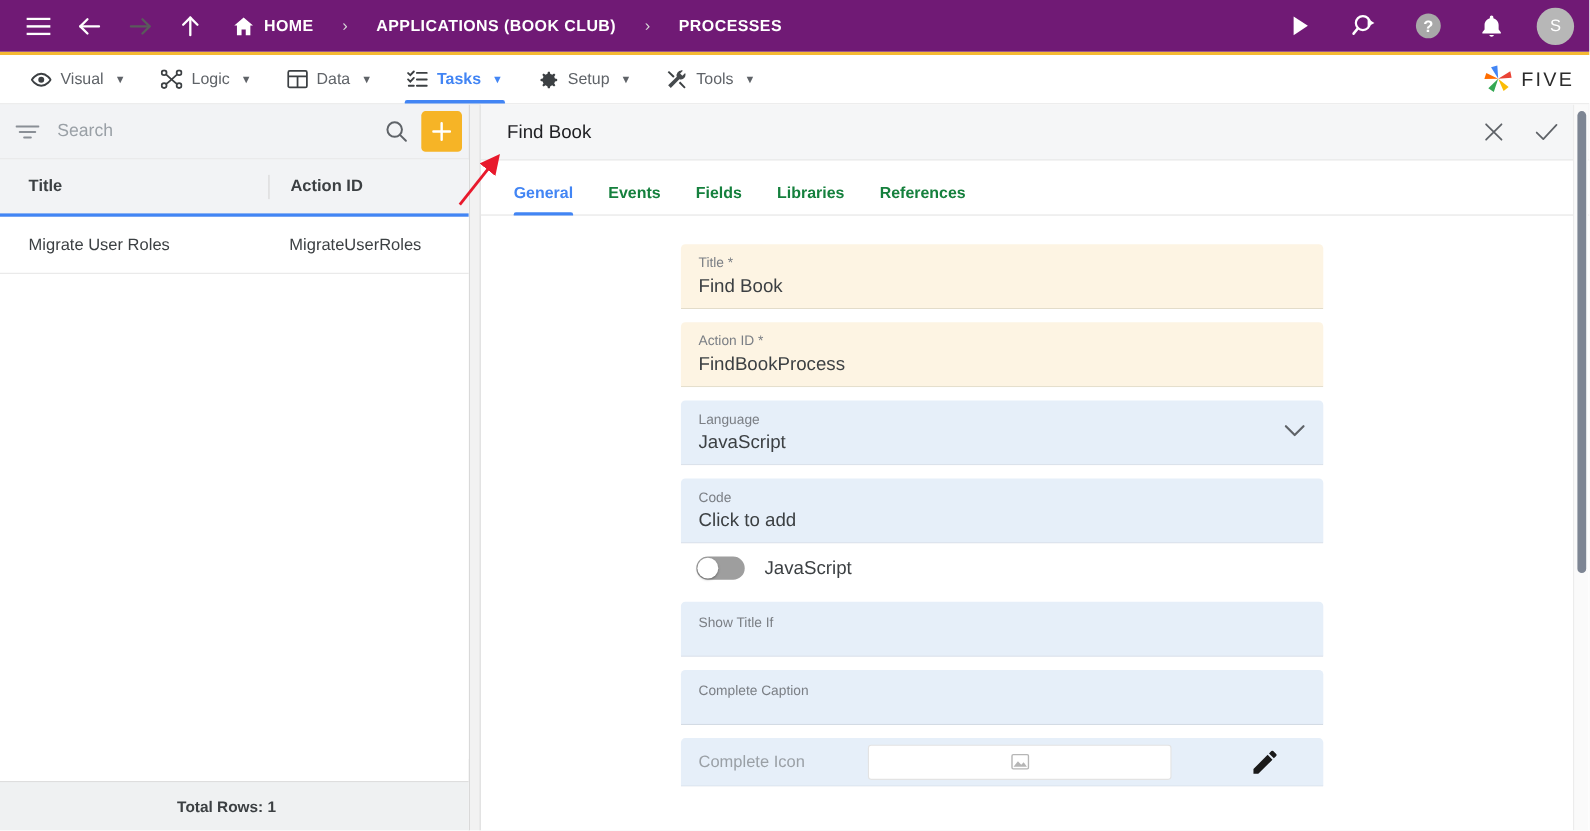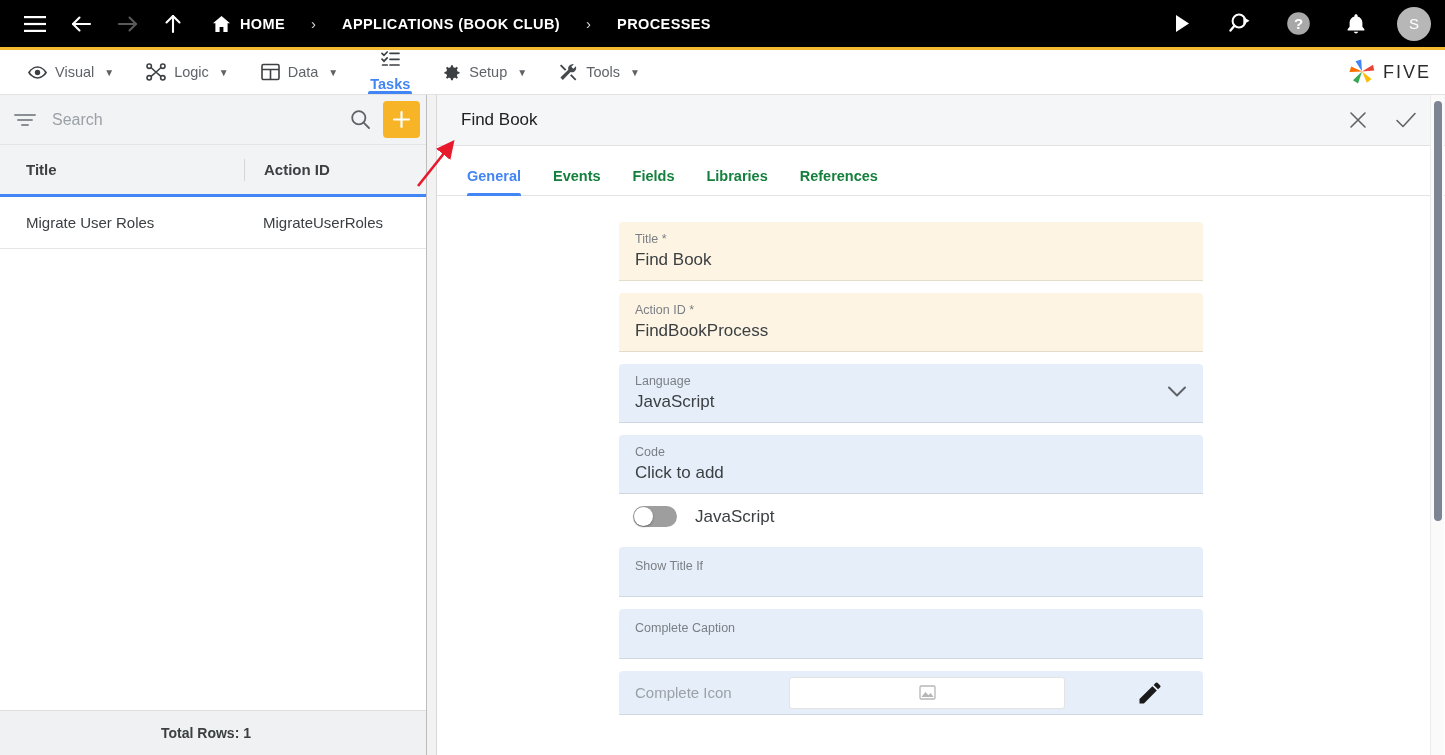--- a/index.html
+++ b/index.html
@@ -4,21 +4,21 @@
 <style>
   * { box-sizing: border-box; margin: 0; padding: 0; }
   html, body {
     width: 1445px; height: 755px;
     font-family: "Liberation Sans", sans-serif;
     background: #ffffff; overflow: hidden;
   }
 
   
   .topbar {
-    height: 47px; background: #000000; display: flex; align-items: center;
+    height: 47px; background: #701a75; display: flex; align-items: center;
     padding: 0 14px 0 18px; position: relative;
   }
   .topbar-left { display: flex; align-items: center; flex: 1; gap: 0; }
   .tb-icon {
     width: 34px; height: 34px; display: flex; align-items: center; justify-content: center;
     color: #ffffff; margin-right: 12px;
   }
   .tb-icon.dim { color: #5a5a5c; }
   .crumb-home { display: flex; align-items: center; gap: 9px; margin-left: 10px; }
   .crumb-text {
@@ -39,21 +39,21 @@
     height: 45px; background: #ffffff; display: flex; align-items: stretch;
     padding-left: 12px; position: relative; border-bottom: 1px solid #e2e2e2;
   }
   .menu-item {
     display: flex; align-items: center; gap: 8px; padding: 0 16px;
     color: #5f6368; font-size: 14.5px; font-weight: 400; cursor: default;
     position: relative;
   }
   .menu-item .mlabel { white-space: nowrap; }
   .menu-item .caret { font-size: 10px; margin-left: 2px; }
-  .menu-item.active { color: #4285f4; flex-direction: column; }
+  .menu-item.active { color: #4285f4; }
   .menu-item.active .mlabel { font-weight: 700; }
   .menu-item.active::after {
     content: ""; position: absolute; left: 14px; right: 14px; bottom: 0;
     height: 3px; background: #4285f4; border-radius: 2px 2px 0 0;
   }
   .menu-icon { display: flex; align-items: center; color: #3c4043; }
   .logo-wrap {
     position: absolute; right: 14px; top: 50%; transform: translateY(-50%);
     display: flex; align-items: center; gap: 6px;
   }

